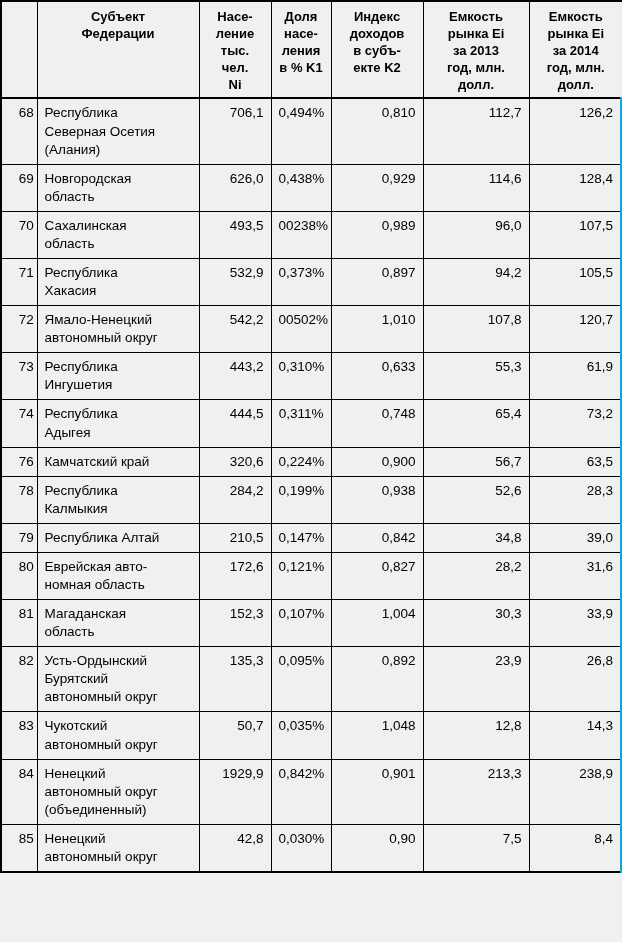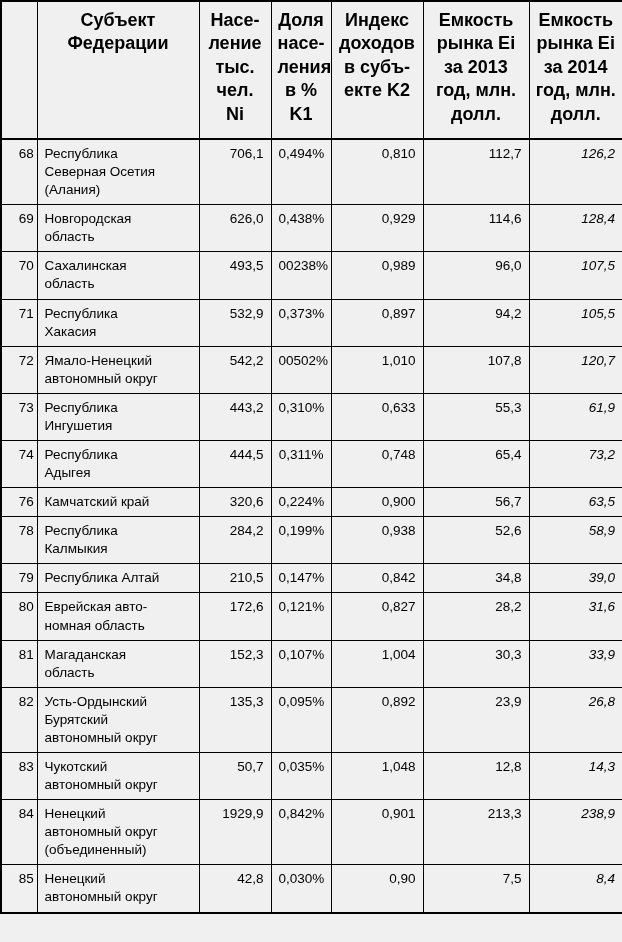--- a/index.html
+++ b/index.html
@@ -35,24 +35,24 @@
   table.data-table col.c-name   { width: 162px; }
   table.data-table col.c-pop    { width: 72px; }
   table.data-table col.c-share  { width: 60px; }
   table.data-table col.c-index  { width: 92px; }
   table.data-table col.c-cap13  { width: 106px; }
   table.data-table col.c-cap14  { width: 94px; }
 
   
   thead th {
     font-weight: bold;
-    font-size: 18px;
+    font-size: 13px;
     text-align: center;
     vertical-align: top;
-    padding: 7px 6px 12px 6px;
+    padding: 7px 6px 4px 6px;
     line-height: 1.30;
     border-left: 1px solid #000;
     border-right: 1px solid #000;
     border-top: 2px solid #000;
     border-bottom: 2px solid #000;
     background: #f0f0f0;
     white-space: pre-line;
   }
   thead th.th-corner {
     border-left: 2px solid #000;
@@ -77,22 +77,21 @@
     padding-right: 2px;
   }
   tbody td.cell-name {
     text-align: left;
     margin-top: 40px;
   }
   tbody td.cell-val {
     text-align: right;
   }
   tbody td.cell-last {
-    border-right: 2px solid #0ea5e9;
-    font-style: italic;
+    border-right: 6px solid #0ea5e9;
   }
   tbody tr:last-child td {
     border-bottom: 2px solid #000;
   }
 </style>
 </head>
 <body>
 
 <div class="table-wrap">
   <table class="data-table">
@@ -217,21 +216,21 @@
           <td class="cell-val cell-last">63,5</td>
         </tr>
         <tr>
           <td class="cell-num">78</td>
           <td class="cell-name">Республика
 Калмыкия</td>
           <td class="cell-val">284,2</td>
           <td class="cell-val">0,199%</td>
           <td class="cell-val">0,938</td>
           <td class="cell-val">52,6</td>
-          <td class="cell-val cell-last">58,9</td>
+          <td class="cell-val cell-last">28,3</td>
         </tr>
         <tr>
           <td class="cell-num">79</td>
           <td class="cell-name">Республика Алтай</td>
           <td class="cell-val">210,5</td>
           <td class="cell-val">0,147%</td>
           <td class="cell-val">0,842</td>
           <td class="cell-val">34,8</td>
           <td class="cell-val cell-last">39,0</td>
         </tr>

